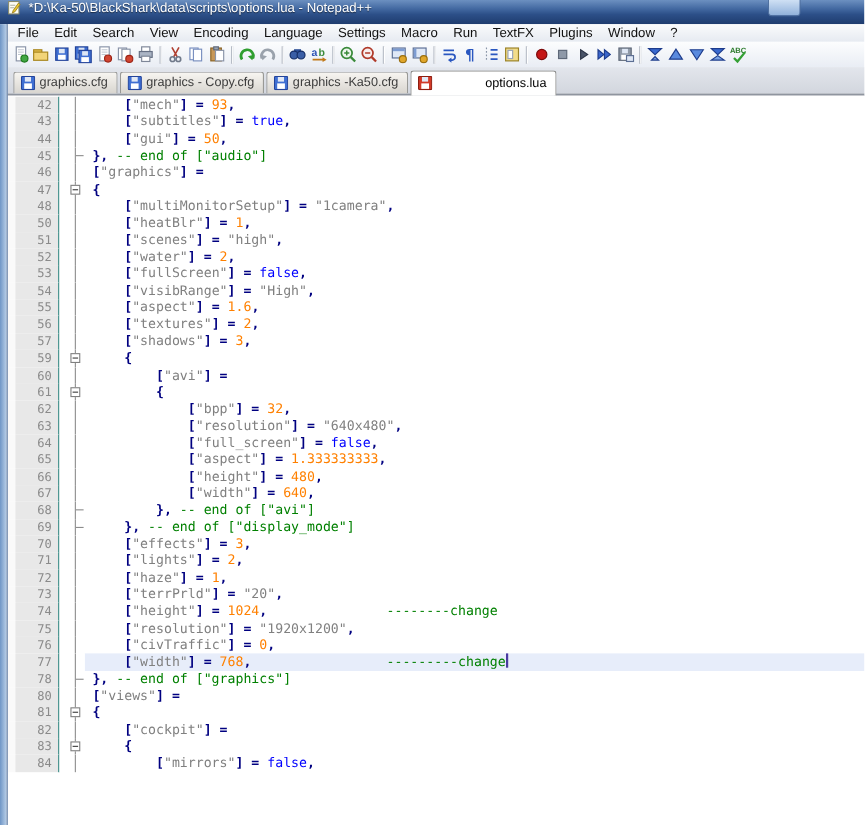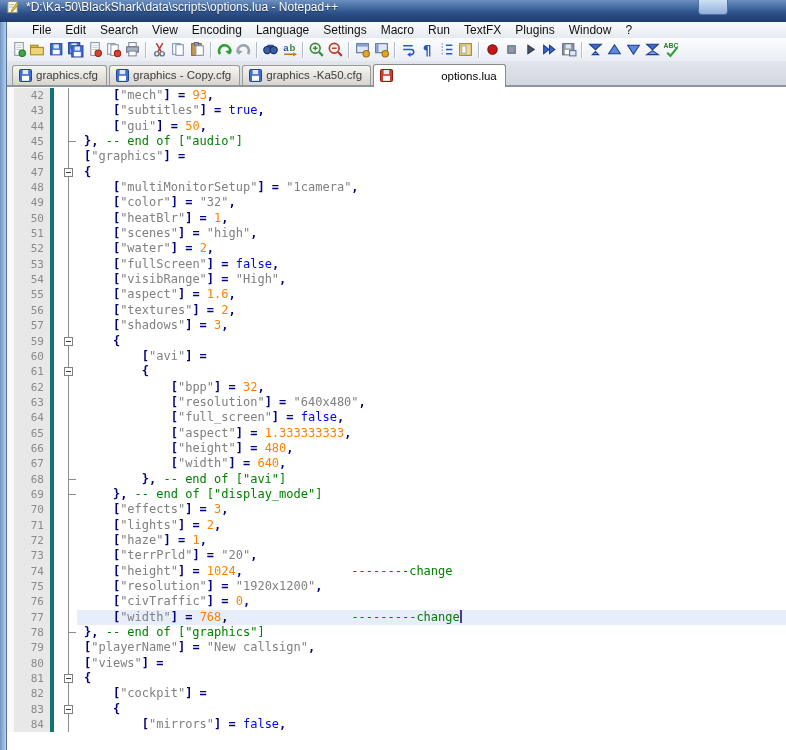--- a/index.html
+++ b/index.html
@@ -13,21 +13,21 @@
   .title-text{color:#fff;font-size:12px;text-shadow:0 1px 1px rgba(0,0,0,.55);white-space:nowrap;}
   .cap-frag{position:absolute;left:698px;top:0;width:28px;height:14px;
     background:linear-gradient(180deg,#cfe0f4,#8fb0da);border:1px solid #4f6f9e;border-top:none;
     border-radius:0 0 4px 4px;}
   
   .side-border{position:absolute;left:0;top:22px;width:6px;height:728px;
     background:linear-gradient(90deg,#6f96c6,#b9cfe8);border-right:1px solid #53719c;z-index:5;}
   
   .menubar{position:absolute;left:7px;top:22px;width:779px;height:16px;
     background:linear-gradient(180deg,#fafbfc,#e6eaf1);display:flex;align-items:center;
-    font-size:12px;color:#111;padding-left:18px;box-sizing:border-box;}
+    font-size:12px;color:#111;padding-left:2px;box-sizing:border-box;}
   .menu-item{padding:1px 7px;white-space:nowrap;cursor:default;}
   
   .toolbar{position:absolute;left:7px;top:38px;width:779px;height:23px;
     background:linear-gradient(180deg,#fcfdfe,#e9edf4);display:flex;align-items:center;
     padding-left:2px;box-sizing:border-box;}
   .tb-btn{width:19px;height:19px;display:inline-flex;align-items:center;justify-content:center;}
   .tb-sep{width:1px;height:16px;background:#b6bcc6;border-right:1px solid #fff;margin:0 3px;}
   
   .tabbar{position:absolute;left:7px;top:61px;width:779px;height:24px;
     background:linear-gradient(180deg,#e3e6ec,#d2d6de);border-bottom:2px solid #8f959f;
@@ -36,21 +36,21 @@
     background:linear-gradient(180deg,#f7f5f1,#d8d5cf);border:1px solid #999996;border-bottom:none;
     border-radius:3px 3px 0 0;font-size:11.5px;color:#3c3c3c;white-space:nowrap;}
   .tab.active{background:#fff;color:#000;height:21px;margin-bottom:-2px;position:relative;z-index:3;
     border-color:#8a8a88;gap:48px;}
   .ticon{display:inline-block;width:13px;height:13px;}
   
   .editor{position:absolute;left:7px;top:87px;width:779px;height:663px;background:#fff;
     font-family:"DejaVu Sans Mono","Liberation Mono",monospace;padding-top:1px;}
   .row{display:flex;height:15.35px;overflow:visible;}
   .m-bm{width:7px;background:#fafafa;}
-  .m-num{width:40px;background:#e8e8e8;border-right:4px solid #0f766e;color:#8a8a8a;
+  .m-num{width:40px;background:#e8e8e8;border-right:1px solid #0f766e;color:#8a8a8a;
     font-size:11px;line-height:15.35px;text-align:right;padding-right:6px;box-sizing:border-box;}
   .m-fold{width:23px;background:#fff;position:relative;}
   .m-fold .vline{position:absolute;left:14px;top:0;bottom:0;width:1px;background:#8c8c8c;}
   .m-fold .hline{position:absolute;left:15px;top:7px;width:7px;height:1px;background:#8c8c8c;}
   .m-fold .fbox{position:absolute;left:10px;top:3px;width:9px;height:9px;background:#fff;
     border:1px solid #7f7f7f;box-sizing:border-box;}
   .m-fold .fbox::after{content:"";position:absolute;left:1px;top:3px;width:5px;height:1px;background:#3a3a3a;}
   pre.code{margin:0;flex:1;font:12px/15.35px "DejaVu Sans Mono","Liberation Mono",monospace;
     padding-left:7px;white-space:pre;}
   .row.cur pre.code{background:var(--c-cur);}
@@ -400,28 +400,20 @@
       <div class="row">
         <div class="m-bm"></div>
         <div class="m-num">48</div>
         <div class="m-fold">
           <div class="vline"></div>
         </div>
         <pre class="code"><span class="tk-p">    </span><span class="tk-o">[</span><span class="tk-s">"multiMonitorSetup"</span><span class="tk-o">] = </span><span class="tk-s">"1camera"</span><span class="tk-o">,</span></pre>
       </div>
       <div class="row">
         <div class="m-bm"></div>
-        <div class="m-num">49</div>
-        <div class="m-fold">
-          <div class="vline"></div>
-        </div>
-        <pre class="code"><span class="tk-p">    </span><span class="tk-o">[</span><span class="tk-s">"color"</span><span class="tk-o">] = </span><span class="tk-s">"32"</span><span class="tk-o">,</span></pre>
-      </div>
-      <div class="row">
-        <div class="m-bm"></div>
         <div class="m-num">50</div>
         <div class="m-fold">
           <div class="vline"></div>
         </div>
         <pre class="code"><span class="tk-p">    </span><span class="tk-o">[</span><span class="tk-s">"heatBlr"</span><span class="tk-o">] = </span><span class="tk-n">1</span><span class="tk-o">,</span></pre>
       </div>
       <div class="row">
         <div class="m-bm"></div>
         <div class="m-num">51</div>
         <div class="m-fold">
@@ -634,28 +626,20 @@
         <pre class="code"><span class="tk-p">    </span><span class="tk-o">[</span><span class="tk-s">"width"</span><span class="tk-o">] = </span><span class="tk-n">768</span><span class="tk-o">,</span><span class="tk-p">                 </span><span class="tk-c">---------change</span><span class="caret"></span></pre>
       </div>
       <div class="row">
         <div class="m-bm"></div>
         <div class="m-num">78</div>
         <div class="m-fold">
           <div class="vline"></div>
           <div class="hline"></div>
         </div>
         <pre class="code"><span class="tk-p"></span><span class="tk-o">},</span><span class="tk-c"> -- end of ["graphics"]</span></pre>
-      </div>
-      <div class="row">
-        <div class="m-bm"></div>
-        <div class="m-num">79</div>
-        <div class="m-fold">
-          <div class="vline"></div>
-        </div>
-        <pre class="code"><span class="tk-p"></span><span class="tk-o">[</span><span class="tk-s">"playerName"</span><span class="tk-o">] = </span><span class="tk-s">"New callsign"</span><span class="tk-o">,</span></pre>
       </div>
       <div class="row">
         <div class="m-bm"></div>
         <div class="m-num">80</div>
         <div class="m-fold">
           <div class="vline"></div>
         </div>
         <pre class="code"><span class="tk-p"></span><span class="tk-o">[</span><span class="tk-s">"views"</span><span class="tk-o">] =</span></pre>
       </div>
       <div class="row">

